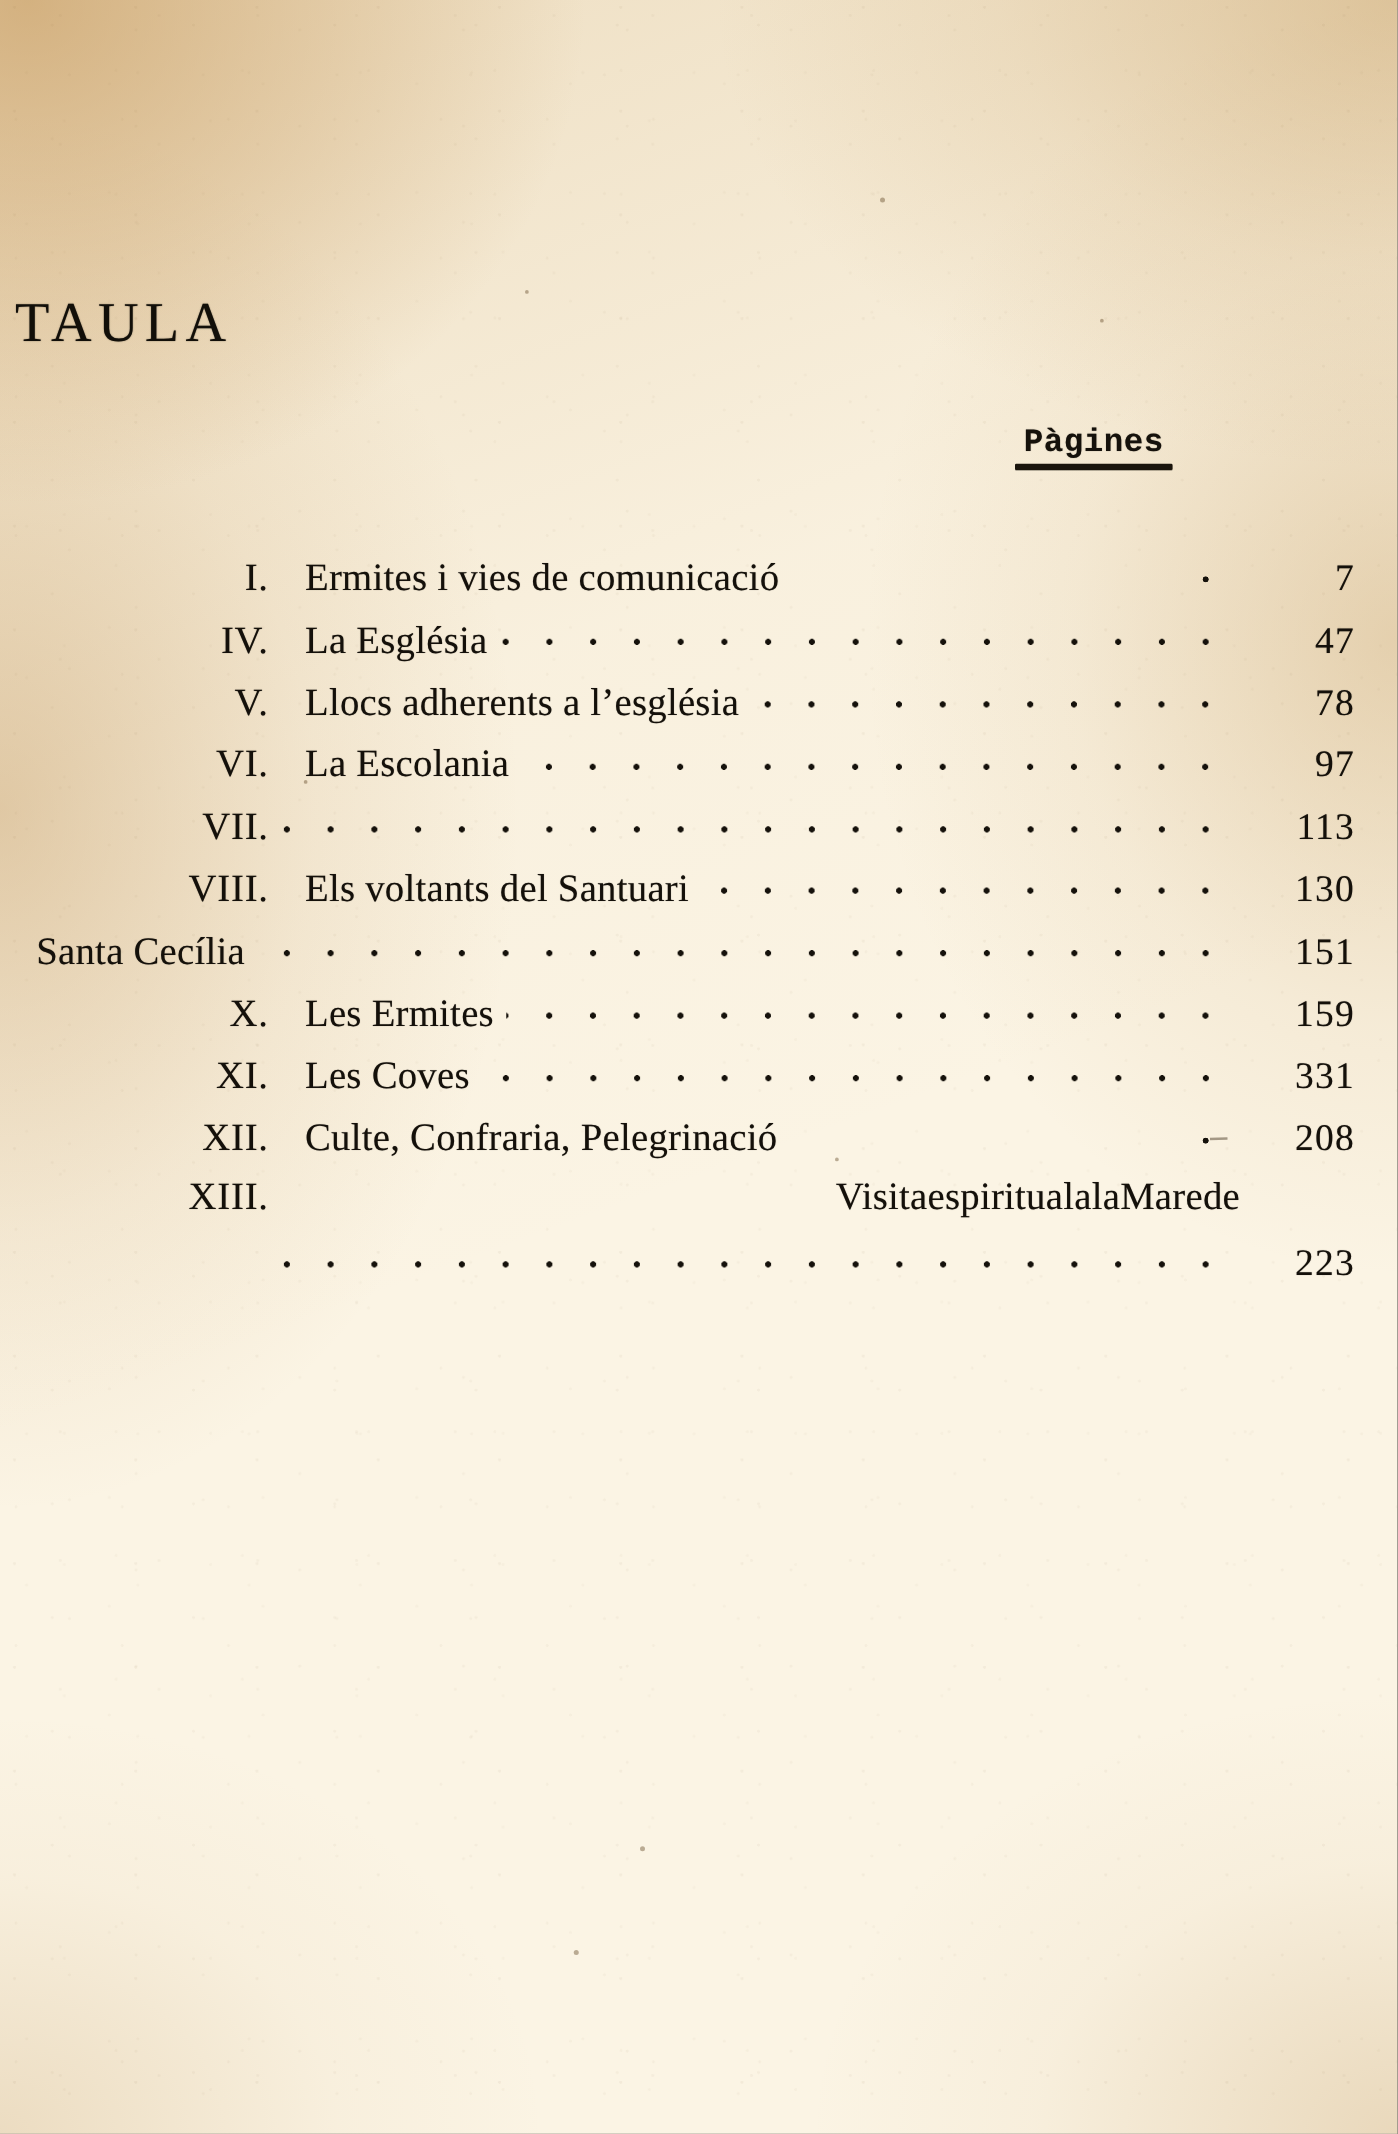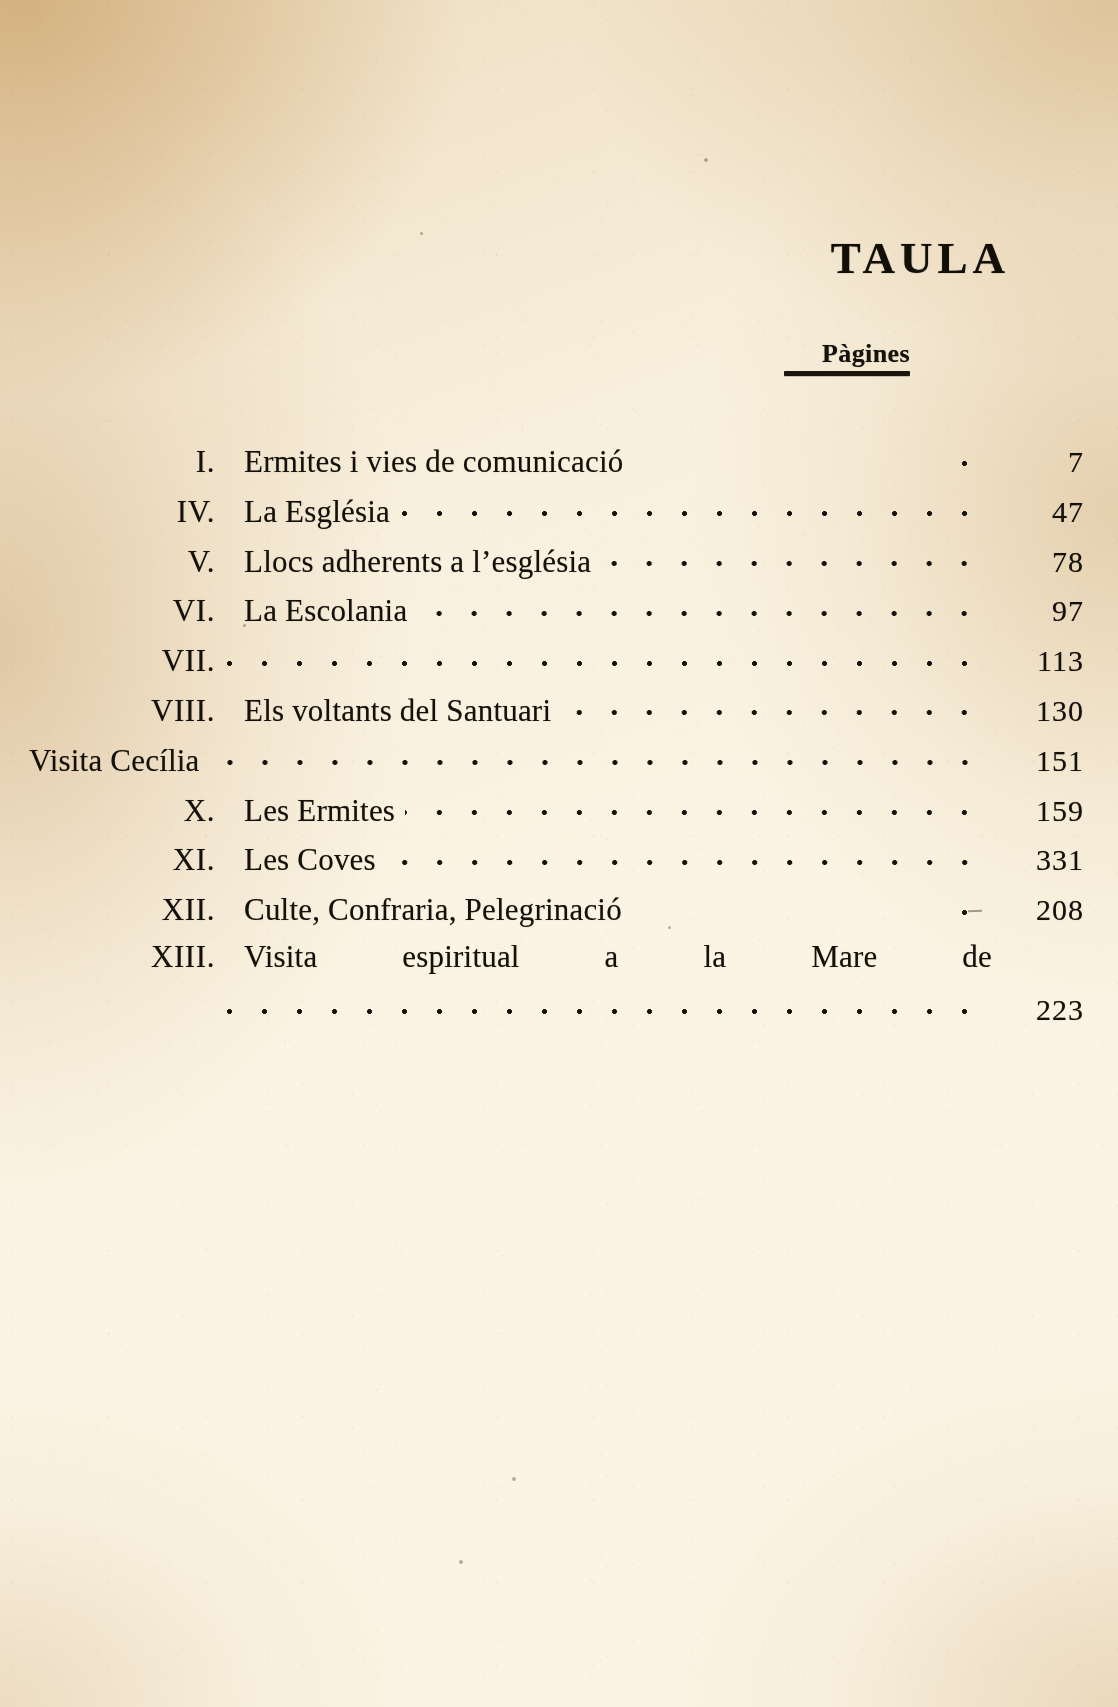--- a/index.html
+++ b/index.html
@@ -54,37 +54,38 @@
     position: absolute;
     border-radius: 50%;
     background: rgba(96,70,36,0.42);
     pointer-events: none;
   }
 
   
   .title {
     position: absolute;
     top: 232px;
-    left: 0;
+    left: 12px;
     width: 1010px;
-    text-align: right;
+    text-align: left;
     font-size: 45px;
     letter-spacing: 5px;
-    font-weight: 700;
+    font-weight: 400;
     color: #120f09;
     text-shadow: 0 0 1.1px rgba(20,16,10,0.55);
   }
 
   
   .pagines-wrap {
     position: absolute;
     top: 339px;
-    left: 784px;
+    left: 812px;
     width: 126px;
-    text-align: right;
+    text-align: center;
+    font-family: Liberation Mono, monospace;
   }
   .pagines {
     font-size: 26px;
     font-weight: 700;
     letter-spacing: 0.4px;
     color: #15110b;
     text-shadow: 0 0 0.8px rgba(20,16,10,0.5);
   }
   .pagines-rule {
     margin-top: 2px;
@@ -152,21 +153,21 @@
     letter-spacing: 1px;
     font-size: 30px;
     text-shadow: 0 0 0.8px rgba(20,16,10,0.45);
   }
 
   
   .row.justify .label {
     flex: 1 1 auto;
     white-space: nowrap;
     display: flex;
-    justify-content: space-between;
+    justify-content: flex-end;
     padding-right: 126px;
   }
   .row.cont .num { visibility: hidden; }
 
   
   .leader.single::before {
     background-size: 35px 5px;
     background-position: right bottom;
     left: auto;
     width: 35px;
@@ -241,21 +242,21 @@
     </div>
 
     <div class="row">
       <span class="num">VIII.</span>
       <span class="label">Els voltants del Santuari</span>
       <span class="leader"></span>
       <span class="pg">130</span>
     </div>
 
     <div class="row">
-      <span class="label">Visita Cecília</span>
+      <span class="label">Santa Cecília</span>
       <span class="leader"></span>
       <span class="pg">151</span>
     </div>
 
     <div class="row">
       <span class="num">X.</span>
       <span class="label">Les Ermites</span>
       <span class="leader"></span>
       <span class="pg">159</span>
     </div>

